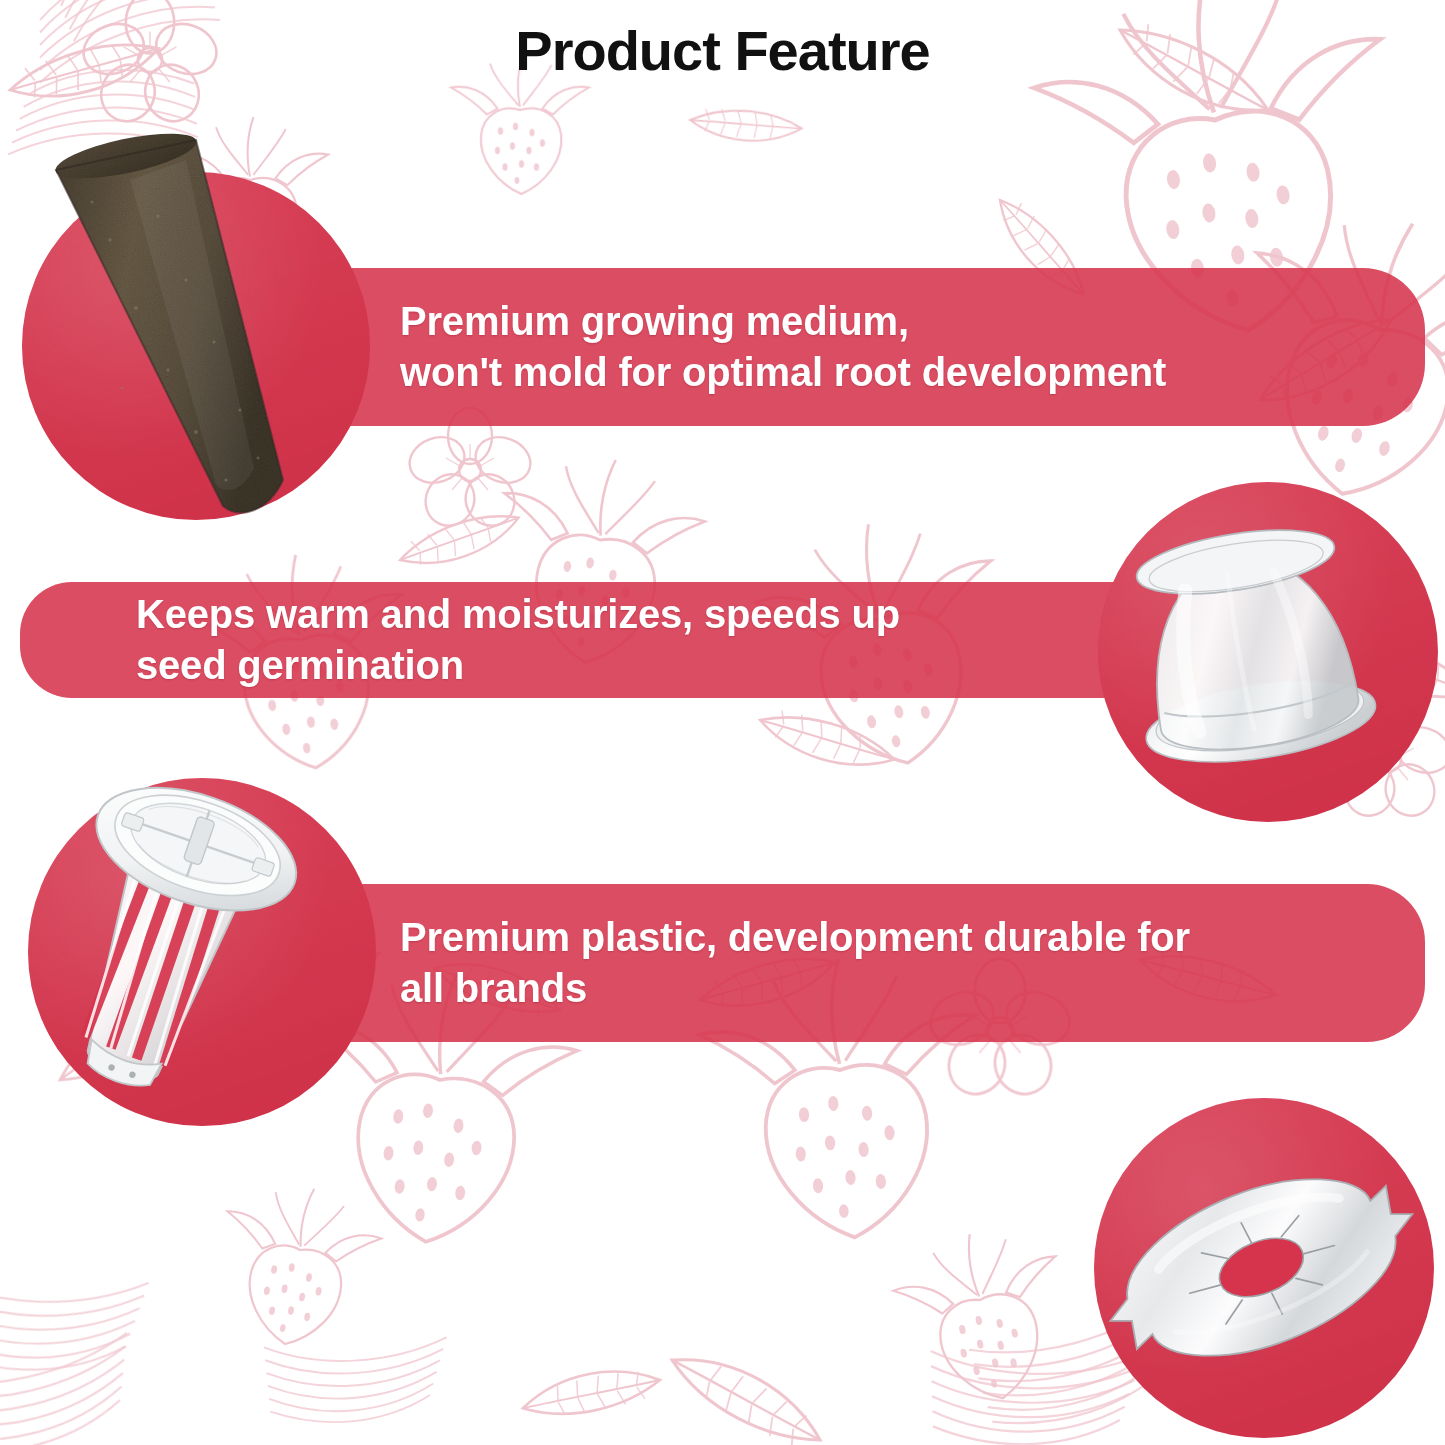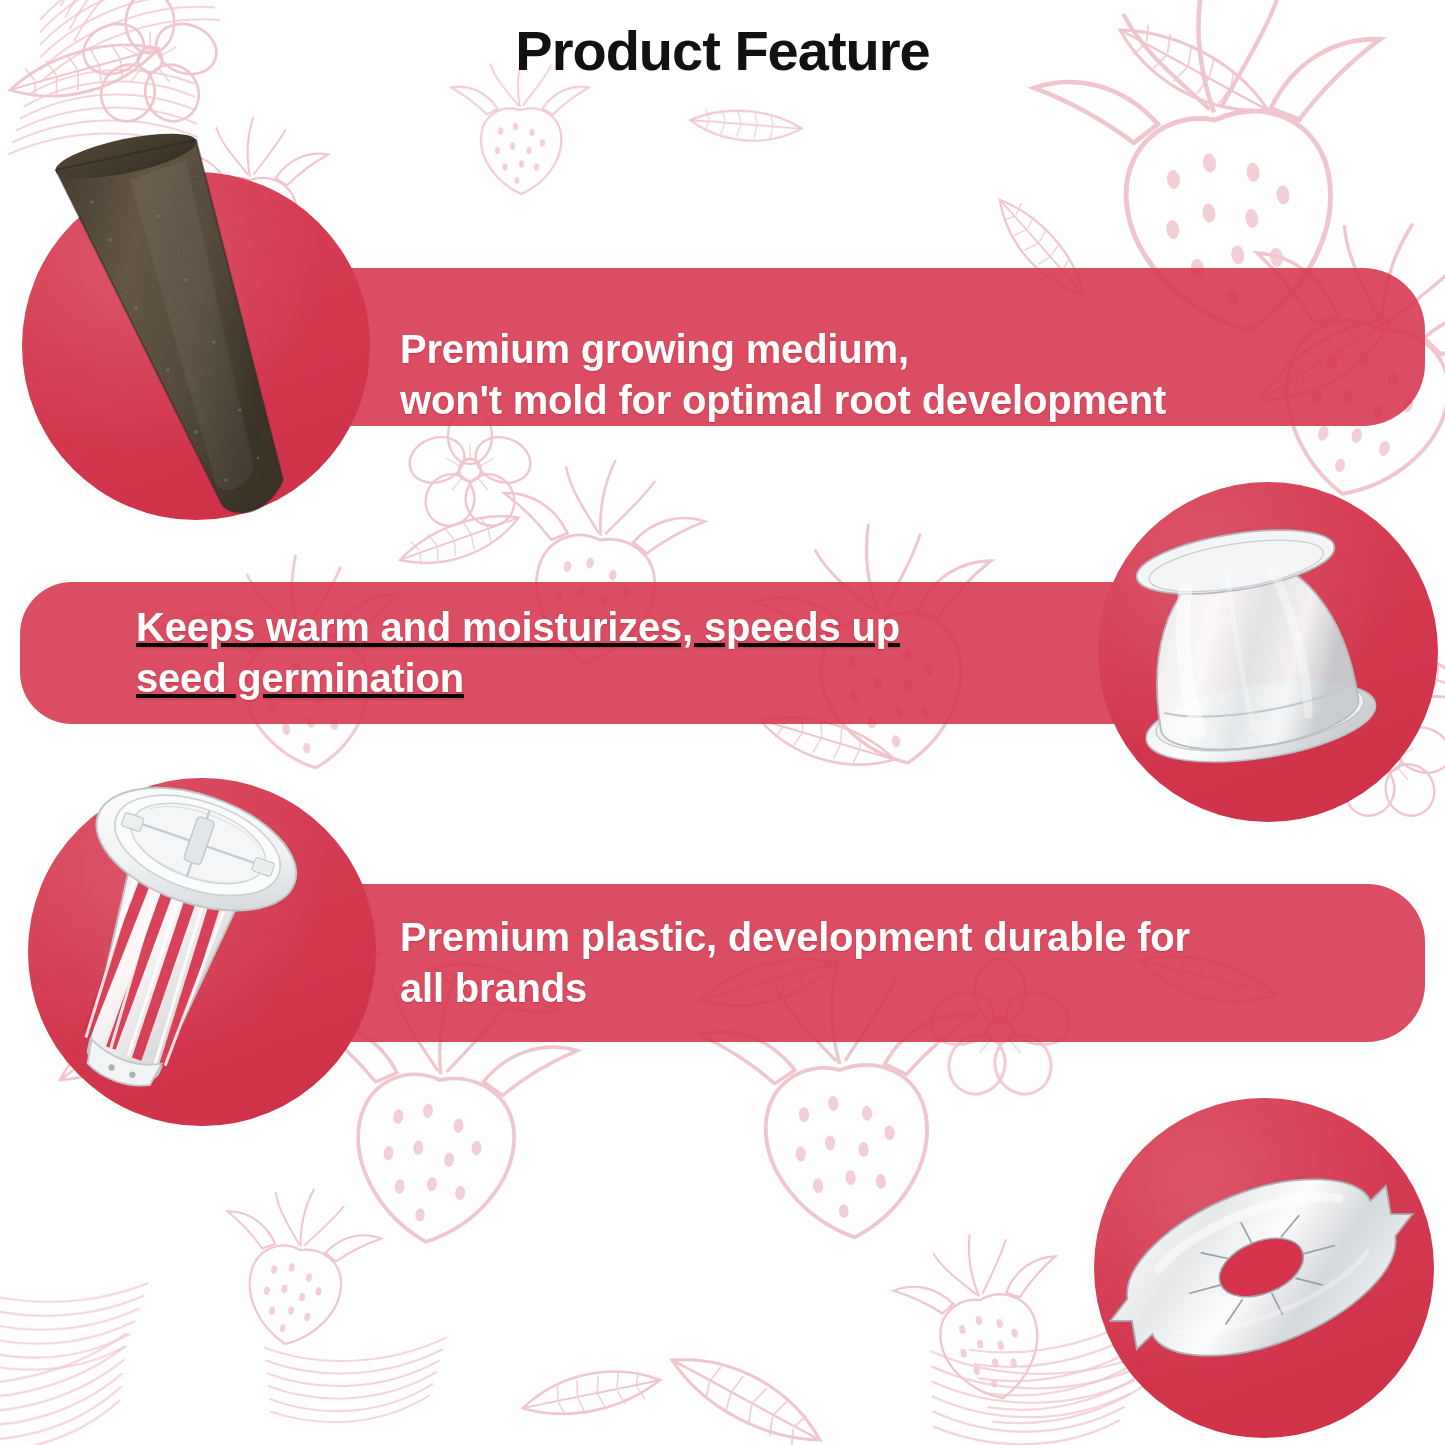--- a/index.html
+++ b/index.html
@@ -49,31 +49,29 @@
   }
 
   
   #banner-1 {
     left: 150px;
     top: 268px;
     width: 1275px;
     height: 158px;
     border-radius: 14px 62px 62px 14px;
     padding: 0 60px 0 250px;
-    align-items: flex-end;
   }
   
   #banner-2 {
     left: 20px;
     top: 582px;
     width: 1285px;
-    height: 142px;
+    height: 116px;
     border-radius: 52px 14px 14px 52px;
     padding: 0 260px 0 116px;
-    text-decoration: underline;
   }
   
   #banner-3 {
     left: 150px;
     top: 884px;
     width: 1275px;
     height: 158px;
     border-radius: 14px 58px 58px 14px;
     padding: 0 60px 0 250px;
   }

